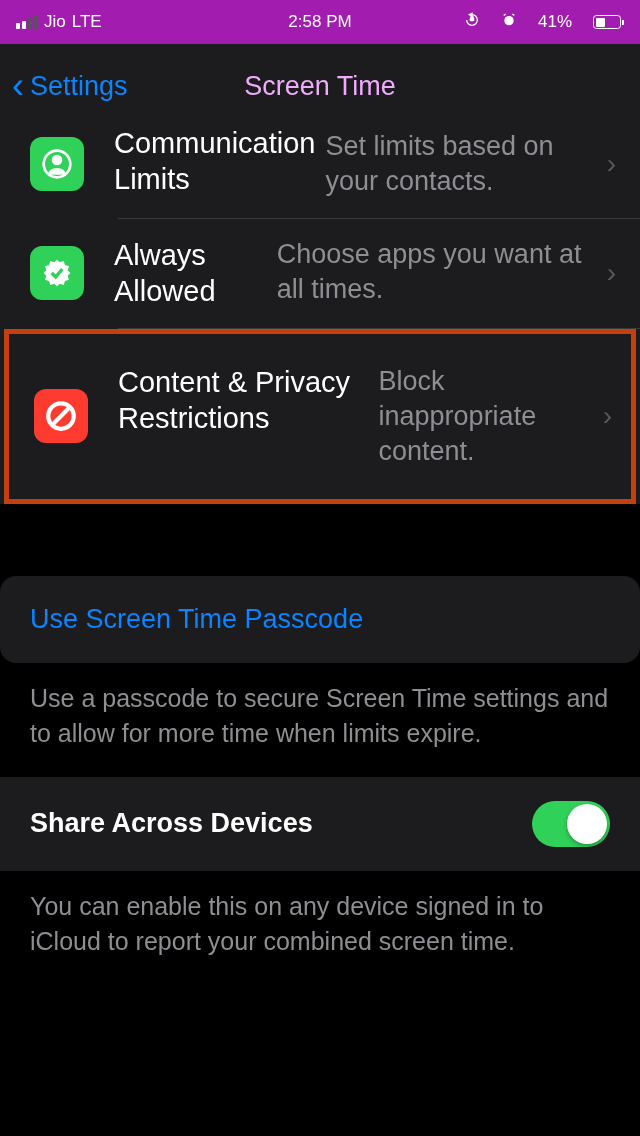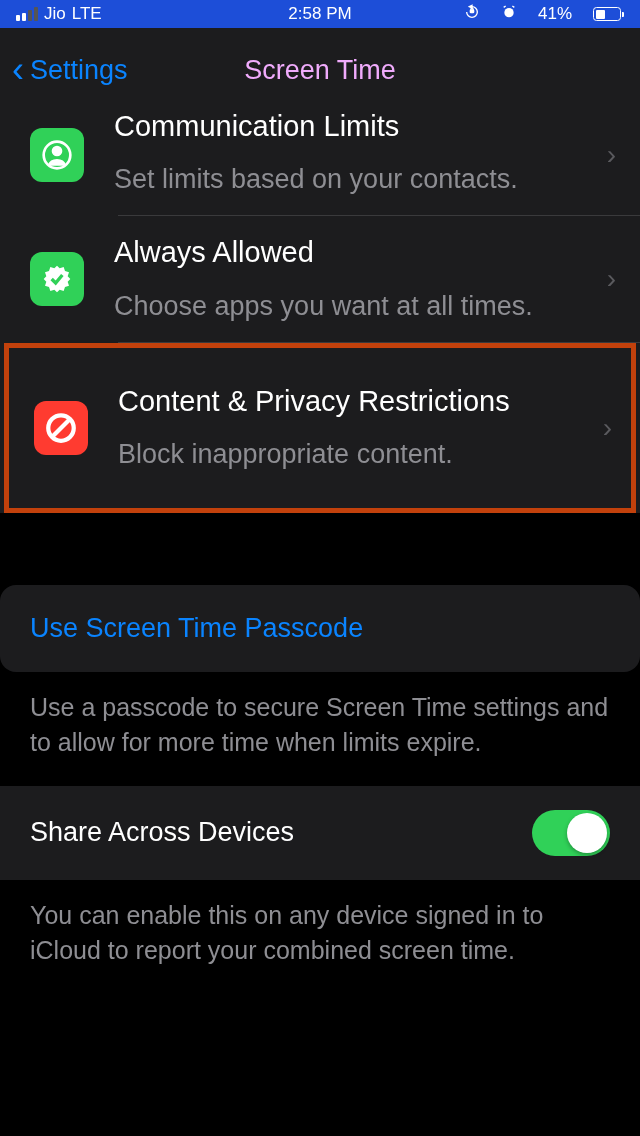--- a/index.html
+++ b/index.html
@@ -10,27 +10,27 @@
       -webkit-font-smoothing: antialiased;
     }
     body {
       width: 640px;
       height: 1136px;
       background: #000;
       color: #fff;
       overflow: hidden;
     }
     .status-bar {
-      height: 28px;
+      height: 44px;
       display: flex;
       align-items: center;
       justify-content: space-between;
       padding: 0 16px;
       font-size: 17px;
-      background: #1d4ed8;
+      background: #a21caf;
     }
     .status-left {
       display: flex;
       align-items: center;
       gap: 6px;
     }
     .signal-bars {
       display: flex;
       align-items: flex-end;
       gap: 2px;
@@ -138,22 +138,22 @@
       align-items: center;
       justify-content: center;
       flex-shrink: 0;
       margin-right: 30px;
     }
     .icon-green { background: #30d158; }
     .icon-red   { background: #ff3b30; }
     .row-text {
       flex: 1;
       display: flex;
-      flex-direction: column;
-      gap: 18px;
+      flex-direction: row;
+      gap: 10px;
       padding-right: 10px;
     }
     .row-title {
       font-size: 29px;
       color: #fff;
       line-height: 1.25;
     }
     .row-sub {
       font-size: 27px;
       color: #8e8e93;
@@ -187,20 +187,21 @@
     .toggle-row {
       background: #1c1c1e;
       display: flex;
       align-items: center;
       justify-content: space-between;
       padding: 24px 30px;
     }
     .toggle-label {
       font-size: 27px;
       color: #fff;
+      font-weight: bold;
     }
     .switch {
       width: 78px;
       height: 46px;
       background: #30d158;
       border-radius: 23px;
       position: relative;
       flex-shrink: 0;
     }
     .switch-knob {

